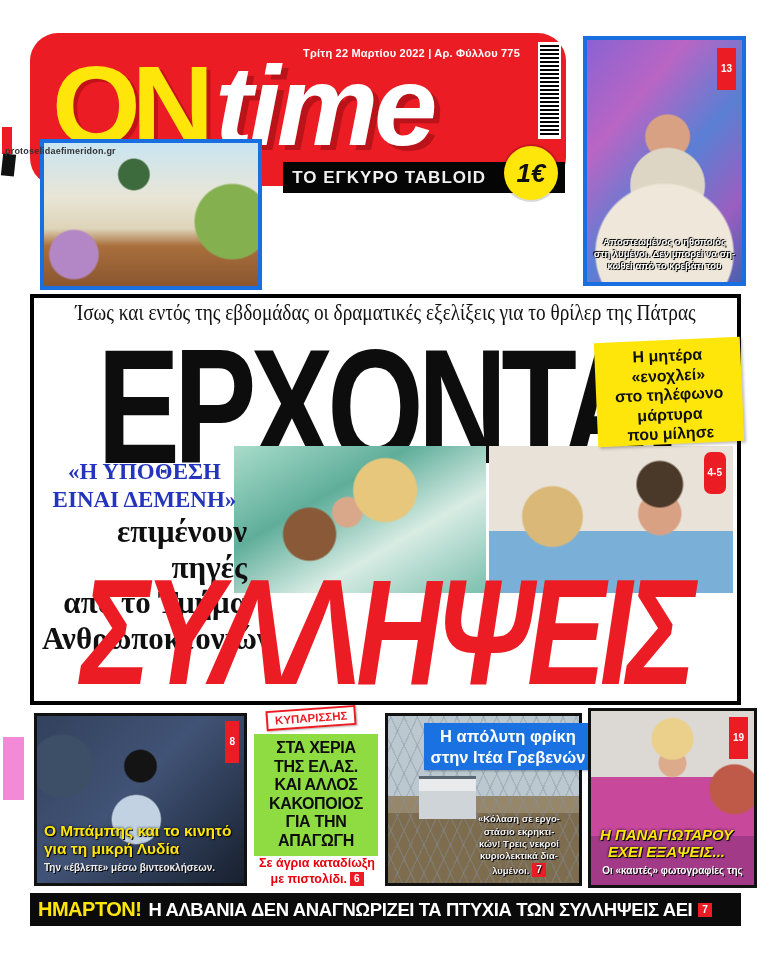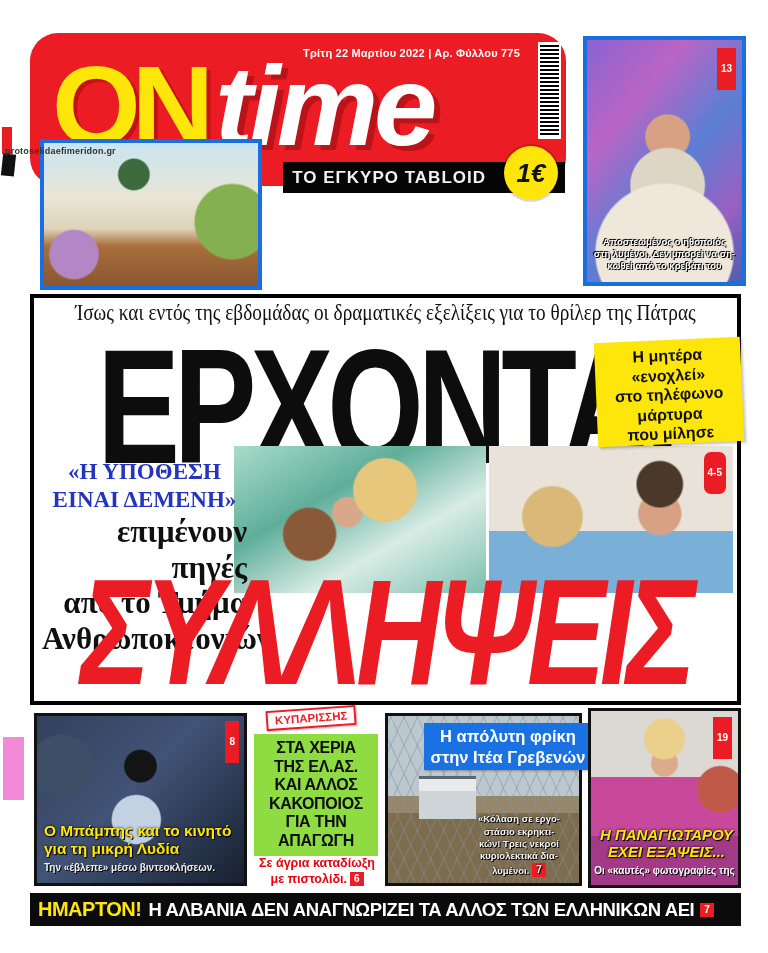--- a/index.html
+++ b/index.html
@@ -124,21 +124,21 @@
     linear-gradient(180deg,#bcc8d0 0 48%,#97876a 48% 58%,#7e6c4e 58% 100%);}
   .shack{position:absolute;left:16%;top:36%;width:30%;height:24%;
          background:linear-gradient(180deg,#e8eaec 0 30%,#cfd4d8 30% 100%);border-top:3px solid #5a6670;}
   .art3-label{position:absolute;left:9px;top:7px;width:168px;background:#1a72e2;color:#fff;
               font-weight:bold;font-size:16.5px;line-height:1.25;text-align:center;padding:3px 0;
               box-shadow:1px 1px 2px rgba(0,0,0,.3);margin-left:27px;}
   .art3-caption{position:absolute;right:5px;bottom:6px;width:110px;text-align:center;color:#f5f5f5;
                 font-size:9.5px;font-weight:bold;line-height:1.3;
                 text-shadow:0 0 2px #000,1px 1px 0 #000;}
 
-  .art4{left:588px;top:708px;width:153px;height:180px;border:3px solid #111;background:
+  .art4{left:588px;top:708px;width:169px;height:180px;border:3px solid #111;background:
     radial-gradient(circle at 50% 16%, #ead08a 0 12%, rgba(0,0,0,0) 13%),
     radial-gradient(circle at 50% 30%, #dcab8c 0 9%, rgba(0,0,0,0) 10%),
     radial-gradient(circle at 88% 45%, #c05a48 0 14%, rgba(0,0,0,0) 15%),
     linear-gradient(180deg,#dcd8d4 0 38%,#c8489c 38% 72%,#a23a88 72% 100%);}
   .art4-title{position:absolute;left:4px;bottom:24px;width:143px;text-align:center;color:#ffe60a;
               font-weight:bold;font-style:italic;font-size:15px;line-height:1.12;
               text-shadow:1px 1px 0 #000,0 0 3px #000;}
   .art4-sub{position:absolute;left:0;bottom:9px;width:100%;text-align:center;color:#fff;
             font-size:10px;font-weight:bold;text-shadow:1px 1px 0 #000;}
 
@@ -239,17 +239,17 @@
 
   <div class="art art4">
     <span class="badge b19">19</span>
     <div class="art4-title ml">Η ΠΑΝΑΓΙΩΤΑΡΟΥ
 ΕΧΕΙ ΕΞΑΨΕΙΣ...</div>
     <div class="art4-sub">Οι «καυτές» φωτογραφίες της</div>
   </div>
 
   <div class="ticker">
     <span class="ticker-lead">ΗΜΑΡΤΟΝ!</span>
-    <span class="ticker-text">Η ΑΛΒΑΝΙΑ ΔΕΝ ΑΝΑΓΝΩΡΙΖΕΙ ΤΑ ΑΛΛΟΣ ΤΩΝ ΕΛΛΗΝΙΚΩΝ ΑΕΙ</span>
+    <span class="ticker-text">Η ΑΛΒΑΝΙΑ ΔΕΝ ΑΝΑΓΝΩΡΙΖΕΙ ΤΑ ΠΤΥΧΙΑ ΤΩΝ ΣΥΛΛΗΨΕΙΣ ΑΕΙ</span>
     <span class="ticker-badge">7</span>
   </div>
 
 </div>
 
 </body></html>

